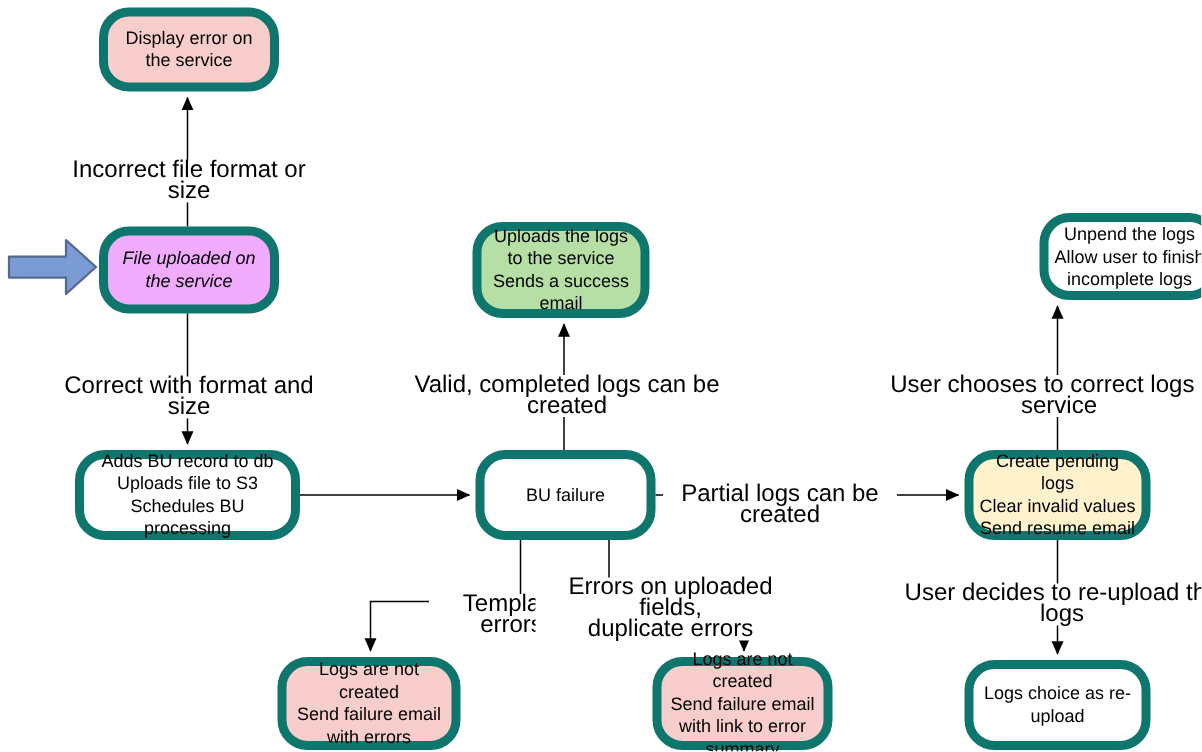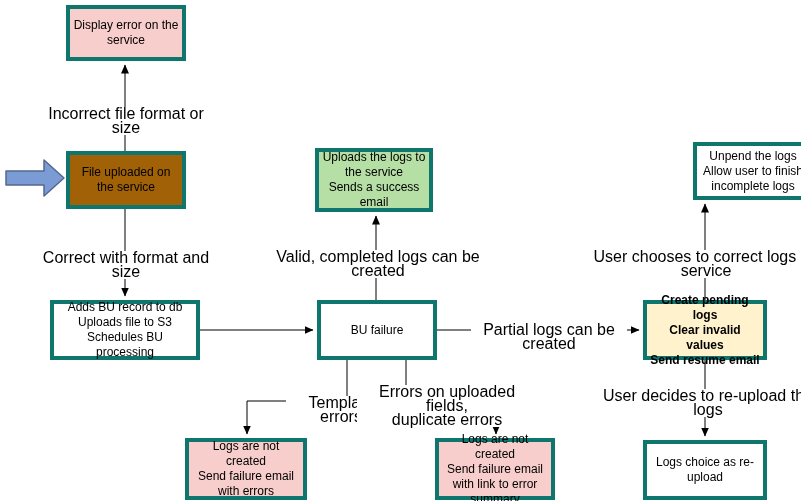--- a/index.html
+++ b/index.html
@@ -3,48 +3,48 @@
 <meta charset="utf-8">
 <style>
   html,body{margin:0;padding:0;background:#fff;}
   #canvas{
     position:relative;width:801px;height:501px;background:#ffffff;overflow:hidden;
     font-family:"Liberation Sans","DejaVu Sans",sans-serif;color:#000;
   }
   #edge-layer{position:absolute;left:0;top:0;z-index:1;}
   .node{
     position:absolute;z-index:2;box-sizing:border-box;
-    border:4px solid #0f766e;border-radius:0;background:#fff;
+    border:6px solid #0f766e;border-radius:20px;background:#fff;
     display:flex;align-items:center;justify-content:center;text-align:center;
     font-size:12px;line-height:15px;padding:20px 3px;white-space:pre-line;
   }
   .node.pink{background:#f8cecc;}
-  .node.blue{background:#a16207;}
+  .node.blue{background:#f0abfc;font-style:italic;}
   .node.green{background:#b5dfa5;}
   .node.yellow{background:#fff2cc;}
   .edge-label{
     position:absolute;z-index:3;background:#ffffff;
     font-size:16px;line-height:14px;text-align:center;white-space:pre-line;
   }
   
   #n-display-error    {left:66px; top:5px;  width:120px;height:56px;}
   #n-file-uploaded    {left:66px; top:151px;width:120px;height:58px;}
   #n-adds-bu-record   {left:50px; top:300px;width:150px;height:60px;}
   #n-bu-service       {left:317px;top:300px;width:120px;height:60px;}
   #n-uploads-logs     {left:315px;top:148px;width:118px;height:64px;}
   #n-unpend-logs      {left:645px;top:142px;width:120px;height:58px;margin-left:48px;}
-  #n-create-pending   {left:643px;top:300px;width:124px;height:60px;font-weight:bold;}
+  #n-create-pending   {left:643px;top:300px;width:124px;height:60px;}
   #n-mark-choice      {left:643px;top:440px;width:124px;height:60px;}
   #n-logs-nc-errors   {left:185px;top:438px;width:122px;height:62px;}
   #n-logs-nc-summary  {left:435px;top:438px;width:120px;height:62px;}
   
   #l-incorrect-file   {left:41px; top:107px;width:170px;}
   #l-correct-file     {left:41px; top:251px;width:170px;}
   #l-valid-completed  {left:268px;top:250px;width:220px;}
-  #l-partial-logs     {left:442px;top:323px;width:156px;margin-left:29px;}
+  #l-partial-logs     {left:442px;top:323px;width:156px;}
   #l-user-chooses     {left:591px;top:250px;width:230px;}
   #l-user-decides     {left:603px;top:389px;width:210px;}
   #l-template-errors  {left:286px;top:396px;width:110px;}
   #l-errors-important {left:357px;top:385px;width:180px;}
 </style>
 </head>
 <body>
 
 <div id="canvas">
 

